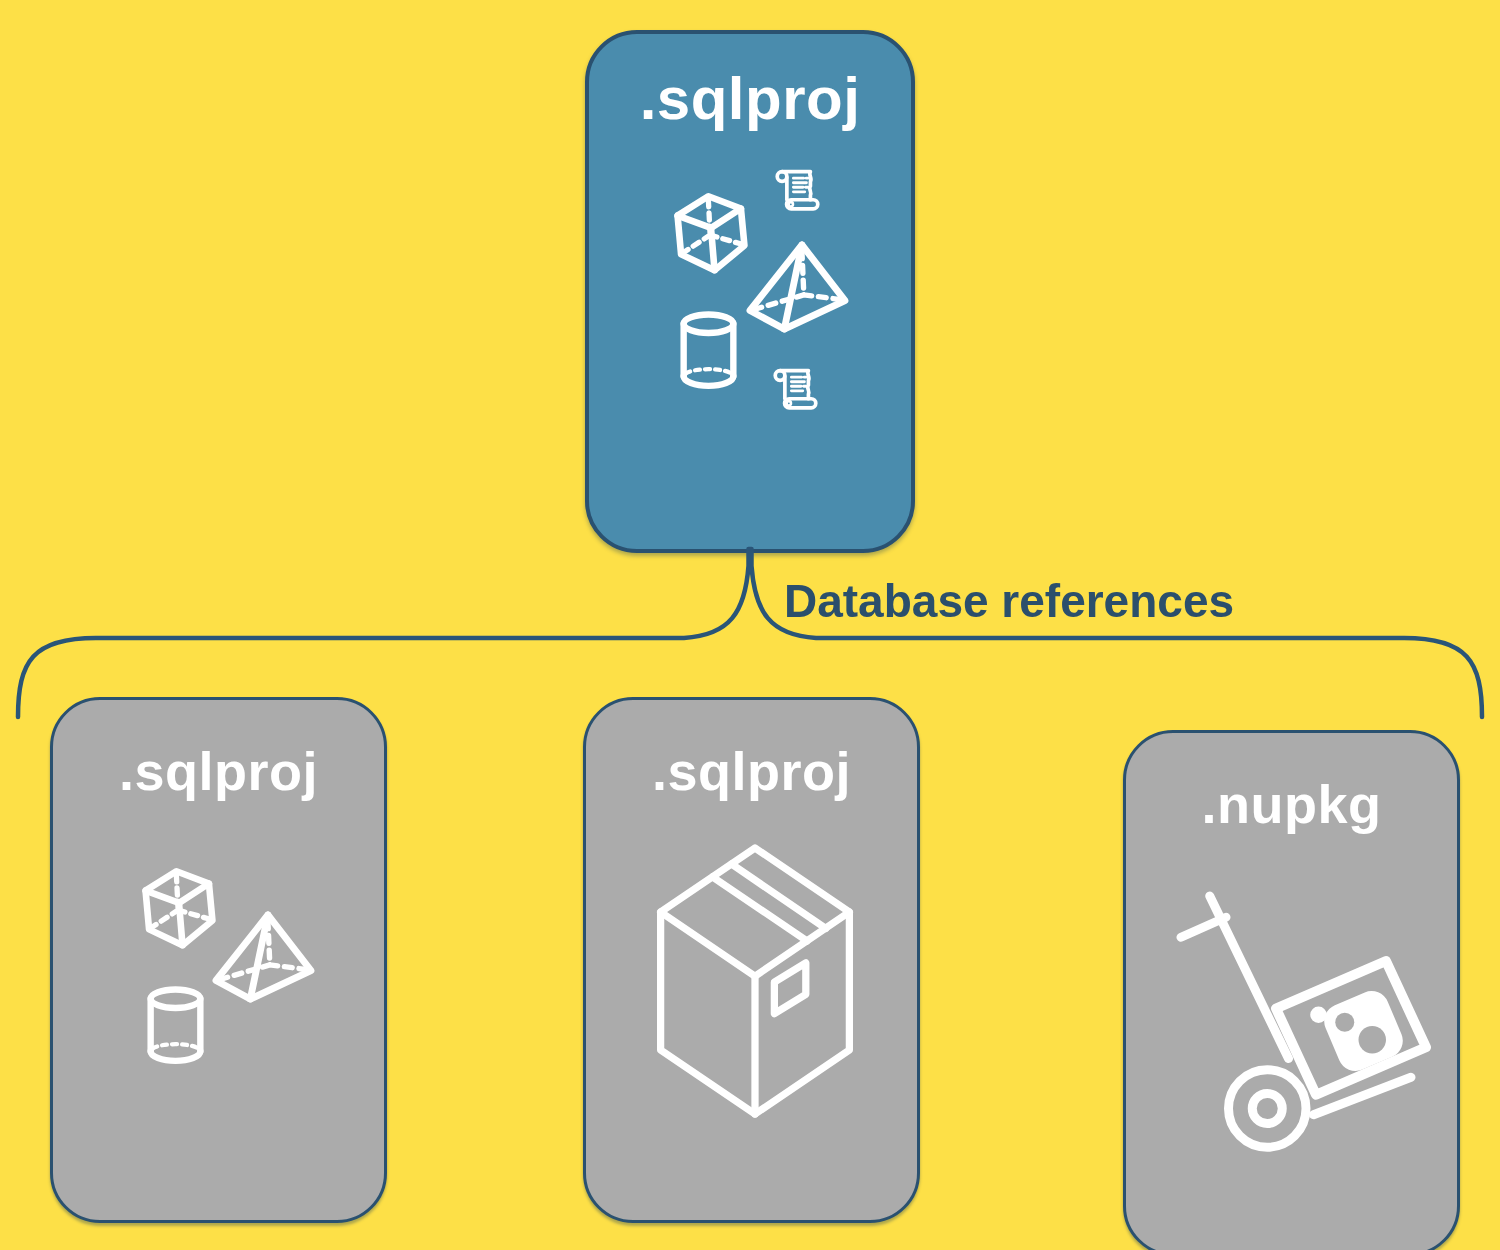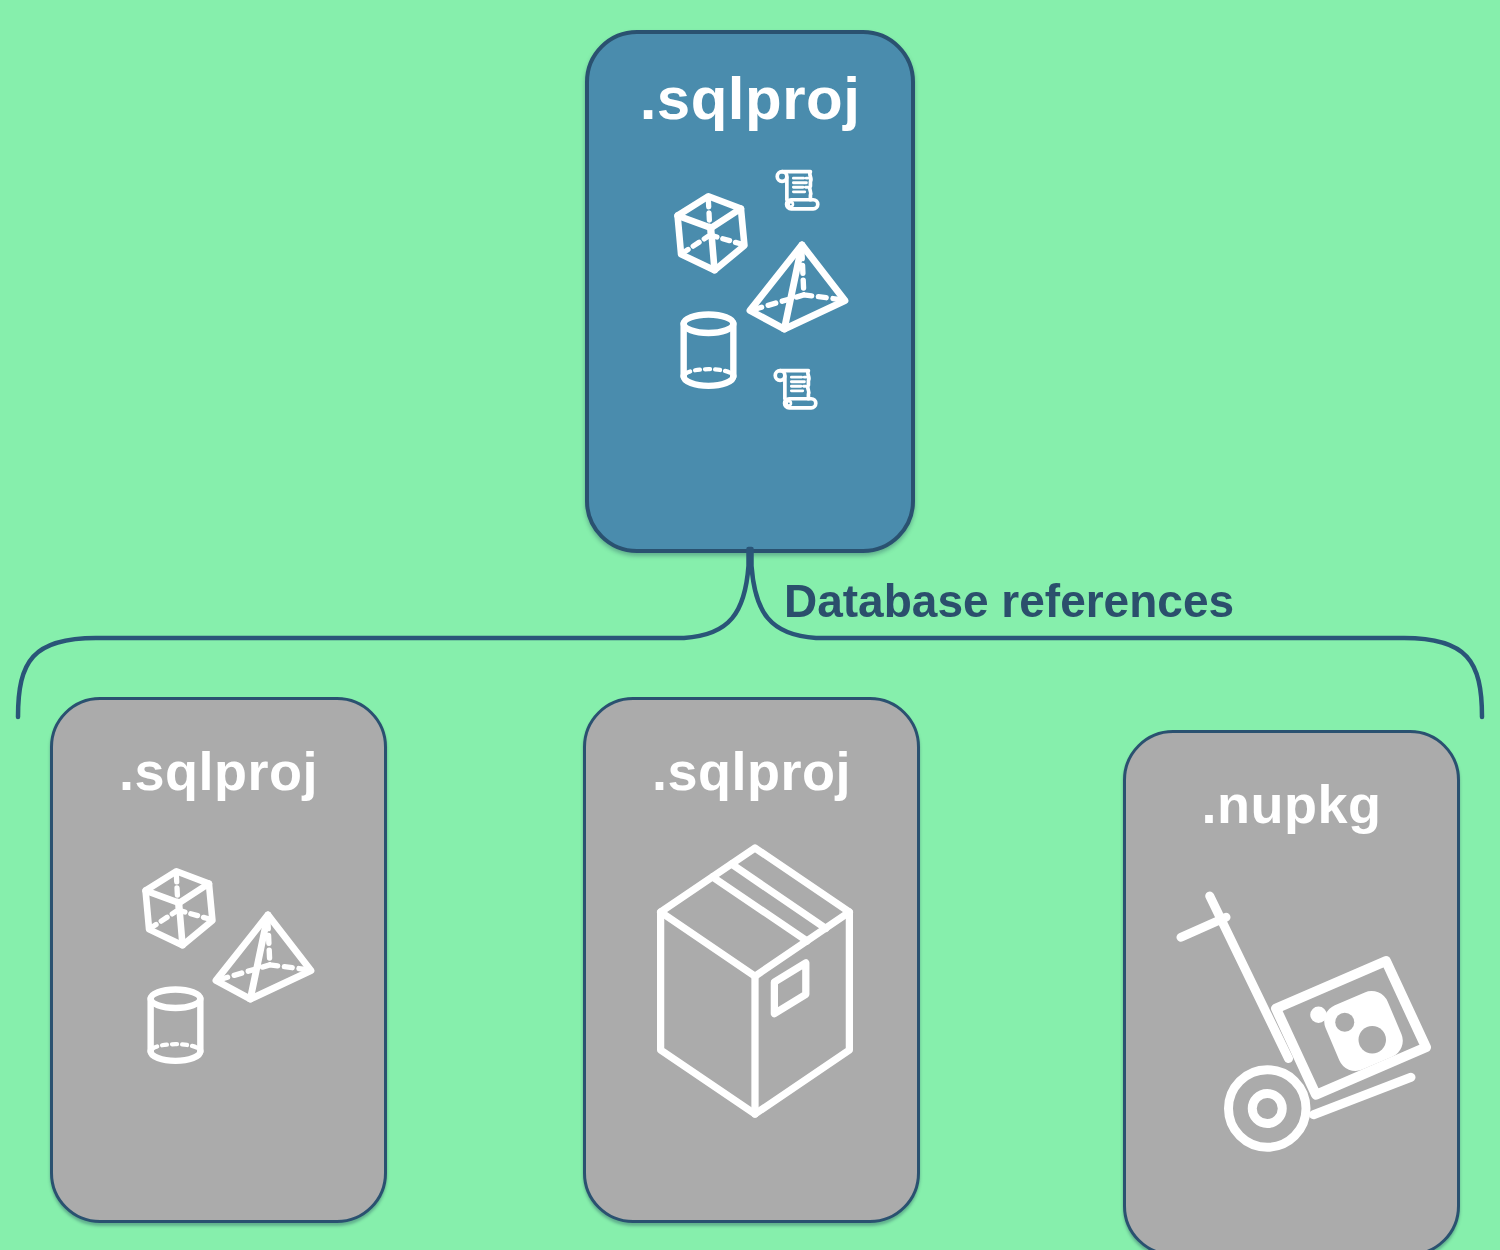--- a/index.html
+++ b/index.html
@@ -1,19 +1,19 @@
 <!DOCTYPE html>
 <html><head>
 <meta charset="utf-8">
 <style>
   html,body{margin:0;padding:0;background:#ffffff;}
   .canvas{
     position:relative;
     width:1500px;height:1250px;
-    background:#86efac;
+    background:#fde047;
     font-family:"Liberation Sans", sans-serif;
     overflow:hidden;
   }
   .node{
     position:absolute;
     box-sizing:border-box;
     border:4px solid #2A5170;
   }
   .node.parent{
     left:585px; top:30px;

